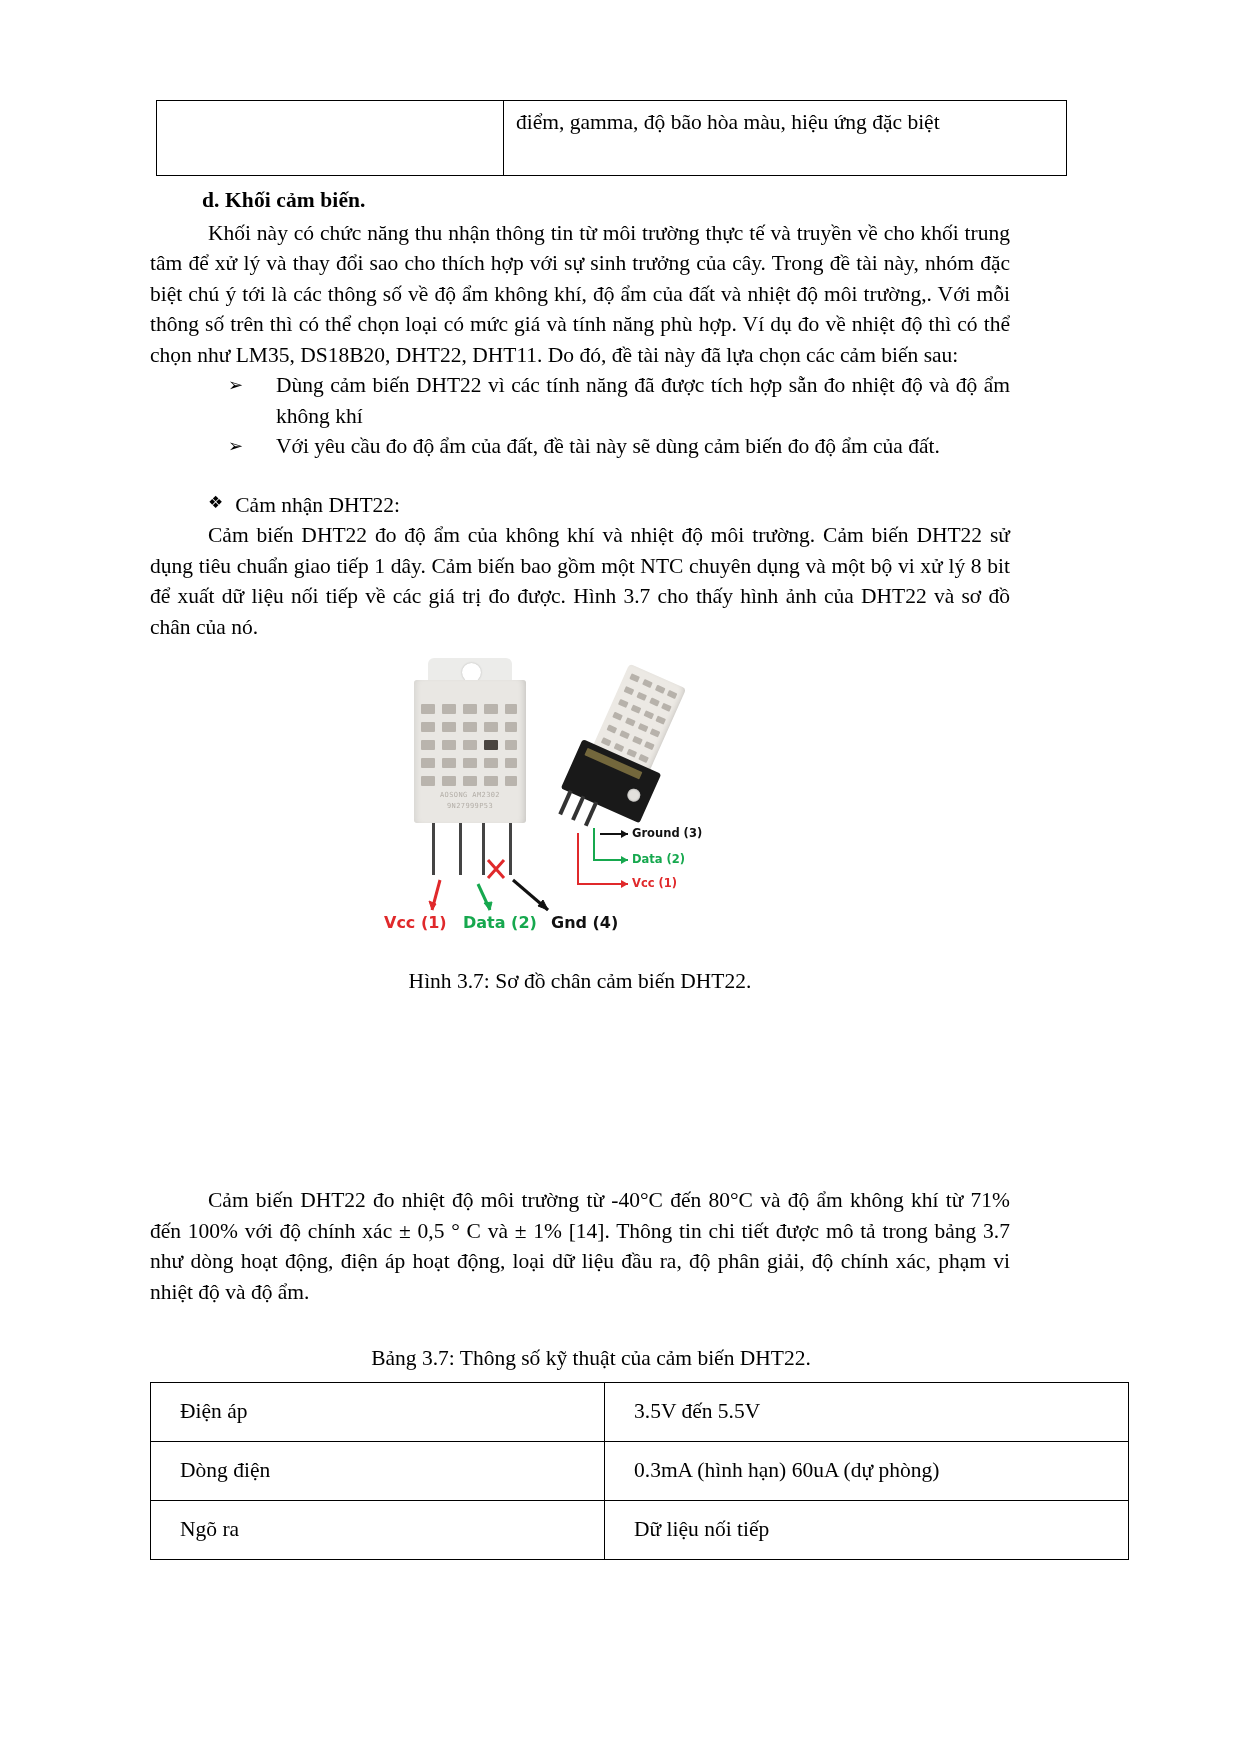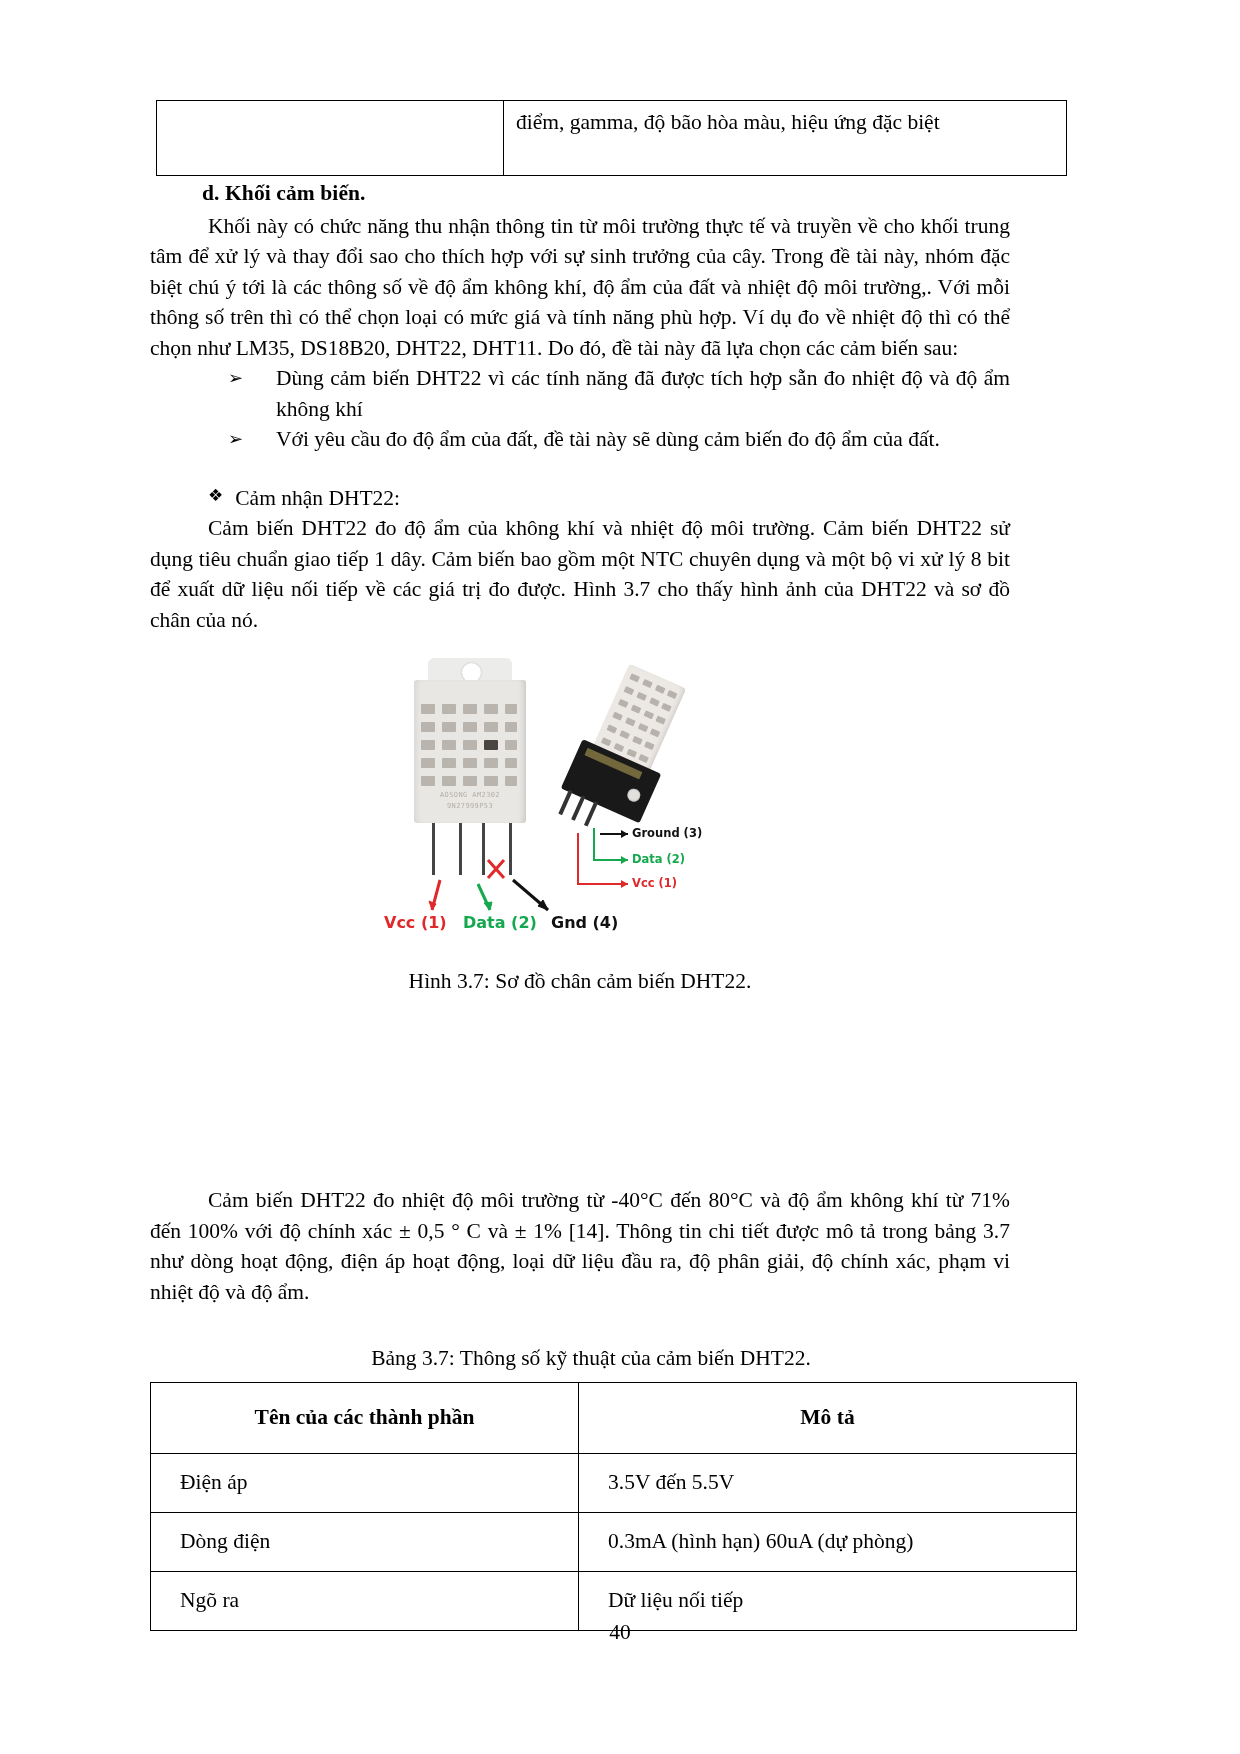--- a/index.html
+++ b/index.html
@@ -40,21 +40,21 @@
     font-size: 21.5px;
     line-height: 1.28;
   }
   .top-table td.c1 { width: 322px; height: 58px;}
   .top-table td.c2 { width: 538px; }
 
   
   .content {
     position: absolute;
     left: 150px;
-    top: 178px;
+    top: 185px;
     width: 860px;
   }
 
   h3.heading {
     font-size: 21.5px;
     font-weight: bold;
     margin: 0 0 2px 0;
     padding: 0;
     text-indent: 52px;
     line-height: 1.42;
@@ -494,34 +494,29 @@
 
   <div class="bottom">
     <p class="para">Cảm biến DHT22 đo nhiệt độ môi trường từ -40°C đến 80°C và độ ẩm không khí từ 71% đến 100% với độ chính xác ± 0,5 ° C và ± 1% [14]. Thông tin chi tiết được mô tả trong bảng 3.7 như dòng hoạt động, điện áp hoạt động, loại dữ liệu đầu ra, độ phân giải, độ chính xác, phạm vi nhiệt độ và độ ẩm.</p>
 
     <div class="vspace-36"></div>
 
     <p class="table-caption">Bảng 3.7: Thông số kỹ thuật của cảm biến DHT22.</p>
 
     <table class="spec">
       <tbody>
-          <tr class="header">
-        <td class="colA">Tên của các thành phần</td>
-        <td class="colB">Mô tả</td>
-      </tr>
       <tr>
         <td class="colA">Điện áp</td>
         <td class="colB">3.5V đến 5.5V</td>
       </tr>
       <tr>
         <td class="colA">Dòng điện</td>
         <td class="colB">0.3mA (hình hạn) 60uA (dự phòng)</td>
       </tr>
       <tr>
         <td class="colA">Ngõ ra</td>
         <td class="colB">Dữ liệu nối tiếp</td>
       </tr>
     </tbody>
       </table>
   </div>
 
-  <div class="page-number">40</div>
 </div>
 
 </body></html>

